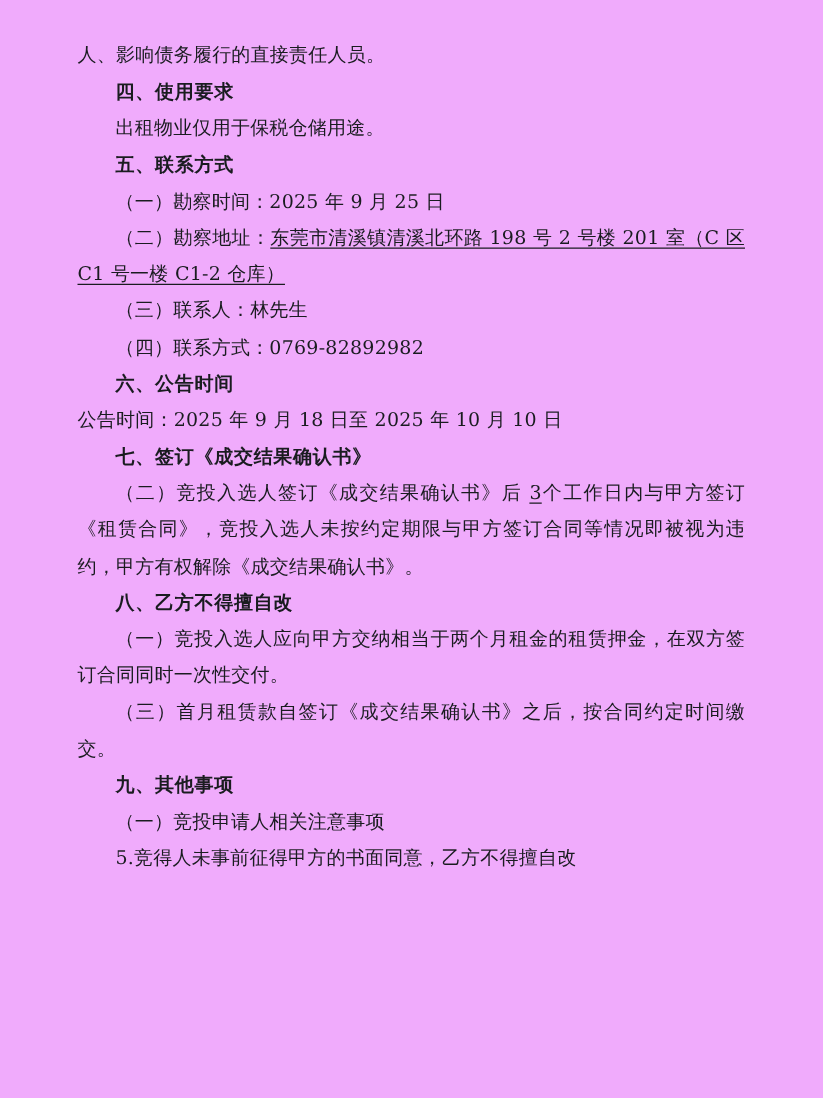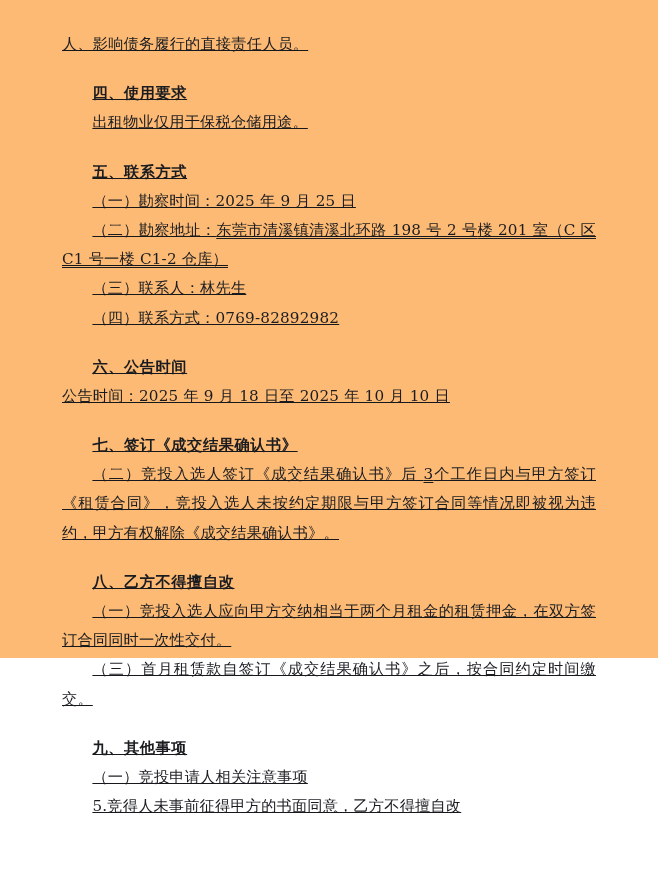--- a/index.html
+++ b/index.html
@@ -10,44 +10,42 @@
     width: 658px;
     height: 878px;
     background: #ffffff;
     font-family: "DejaVu Serif", "Liberation Serif", serif;
     color: #16181c;
     overflow: hidden;
   }
   .page {
     position: relative;
     width: 658px;
-    height: 658px;
+    height: 878px;
     box-sizing: border-box;
     padding: 30px 62px 0 62px;
-    background: #fdba74;
-    text-decoration: underline;
+    background: #f0abfc;
   }
   .doc-body {
     font-size: 15.2px;
     line-height: 1.92;
     letter-spacing: 0.2px;
     color: #1a1c20;
   }
   .p {
     margin: 0;
     text-align: justify;
     text-justify: inter-ideograph;
   }
   .indent1 {
     text-indent: 2em;
   }
   .indent-head {
     text-indent: 2em;
     font-weight: bold;
-    margin-top: 20px;
   }
   .heading {
     font-weight: bold;
     letter-spacing: 0.6px;
   }
   .u-inline {
     text-decoration: underline;
     text-underline-offset: 3px;
   }
 </style>

